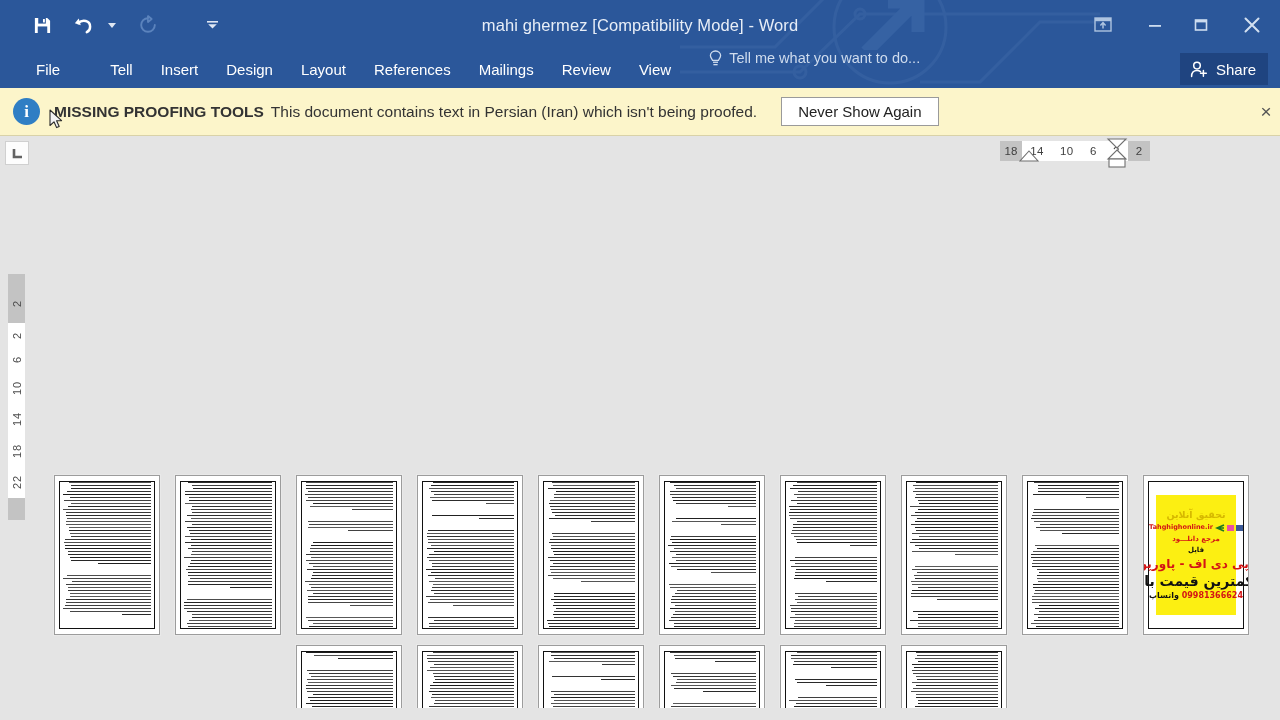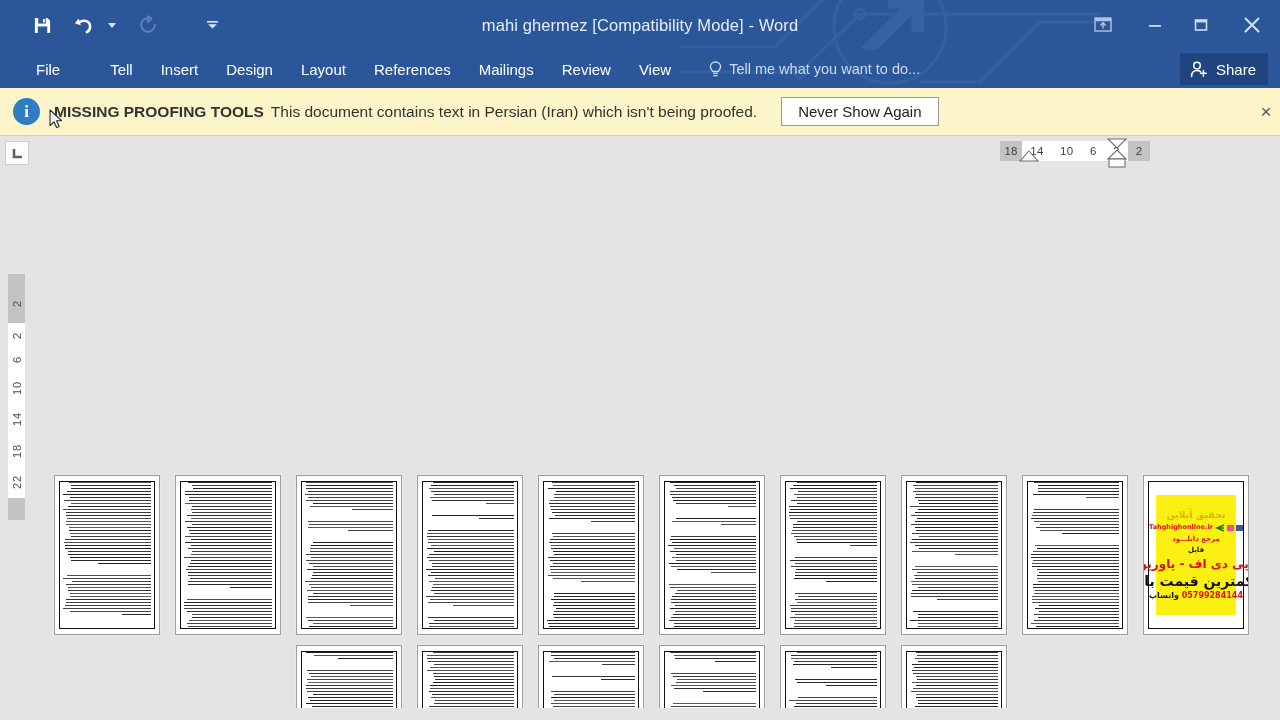--- a/index.html
+++ b/index.html
@@ -62,21 +62,21 @@
     position: relative;
     display: flex; align-items: center;
     padding: 0 14px;
     color: #ffffff;
     font-size: 15px;
     white-space: nowrap;
   }
   .tab.first { margin-left: 22px; }
   .tellme {
     position: relative;
-    display: flex; align-items: center; gap: 7px;
+    display: flex; align-items: flex-start; gap: 7px;
     margin-left: 24px;
     color: #cfdcee;
     font-size: 14.5px;
     white-space: nowrap;
   }
   .share {
     position: absolute; right: 12px; top: 3px;
     height: 32px;
     display: flex; align-items: center; gap: 8px;
     padding: 0 12px 0 10px;
@@ -925,21 +925,21 @@
                 <path d="M9 1 L2 4 L9 7 M2 4 L9 4" fill="none" stroke="#1f7a1f" stroke-width="1.6"></path>
               </svg>
             <span class="ad-ico" style="background:#e94fa1"></span>
             <span class="ad-ico" style="background:#3b5998"></span>
           </div>
           <div class="ad-l ad-sub">مرجع دانلـــود</div>
           <div class="ad-l ad-sub2">فایل</div>
           <div class="ad-l ad-sub3">ورد-پی دی اف - پاورپوینت</div>
           <div class="ad-l ad-big">با کمترین قیمت بازار</div>
           <div class="ad-l ad-phone">
-            <span>05799284144</span>
+            <span>09981366624</span>
             <span style="color:#111">واتساپ</span>
           </div>
         </div>
       </div>
     </div>
 
     <div class="page" style="left:296px; top:509px; width:106px; height:160px;">
         <div class="page-inner">
           <div class="para">
             <div class="ln" style="width: 99.1626%; margin-left: auto; opacity: 0.99;"></div>

